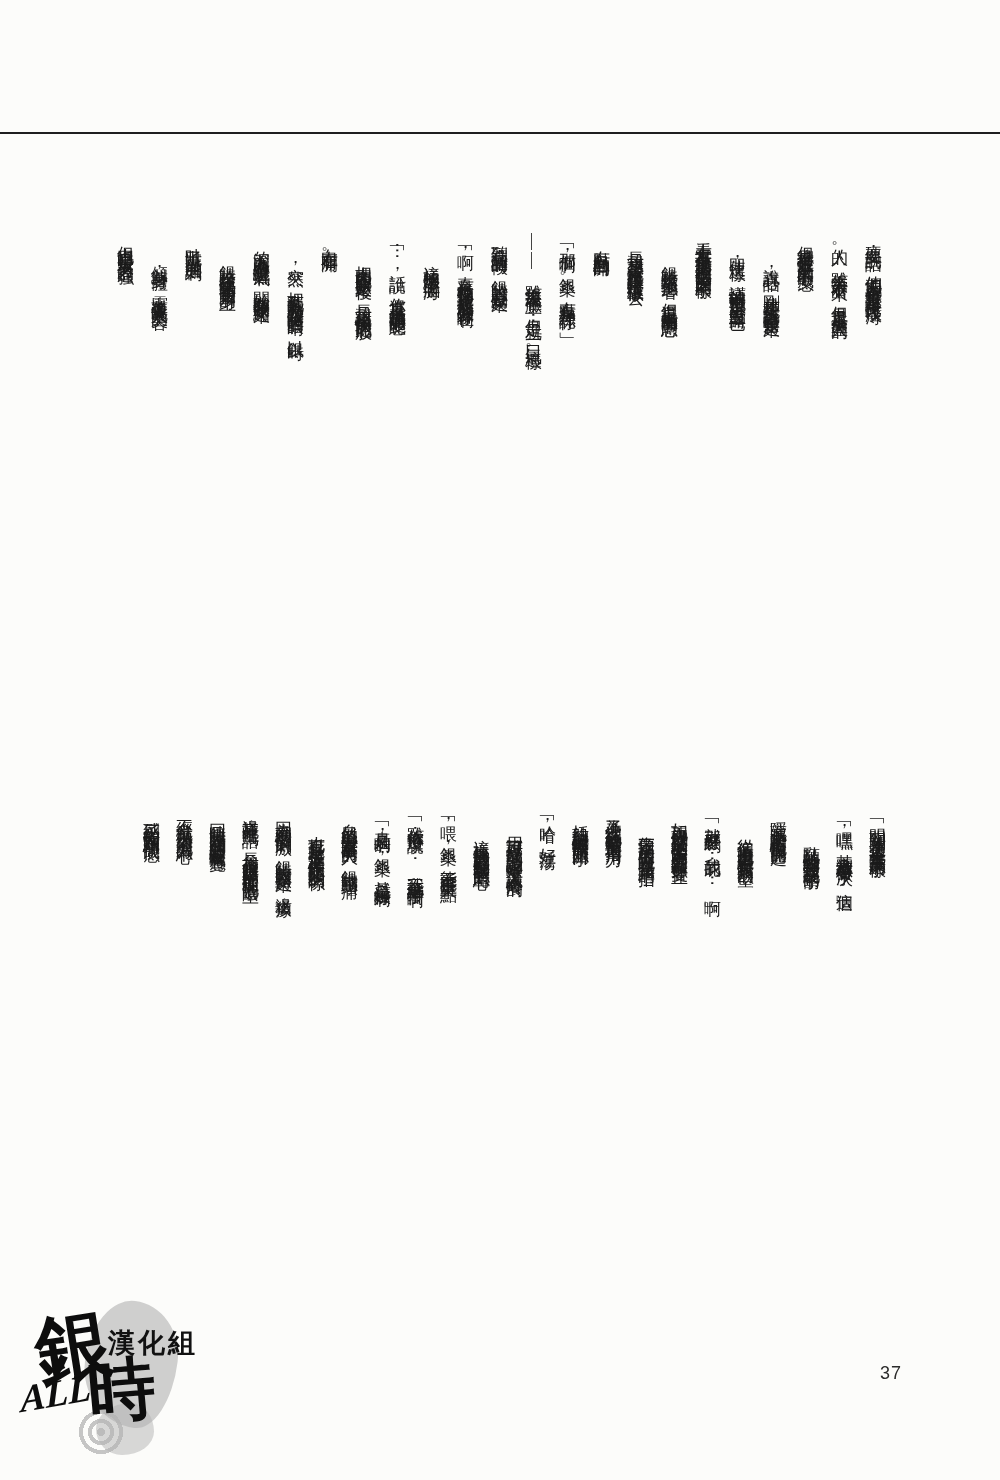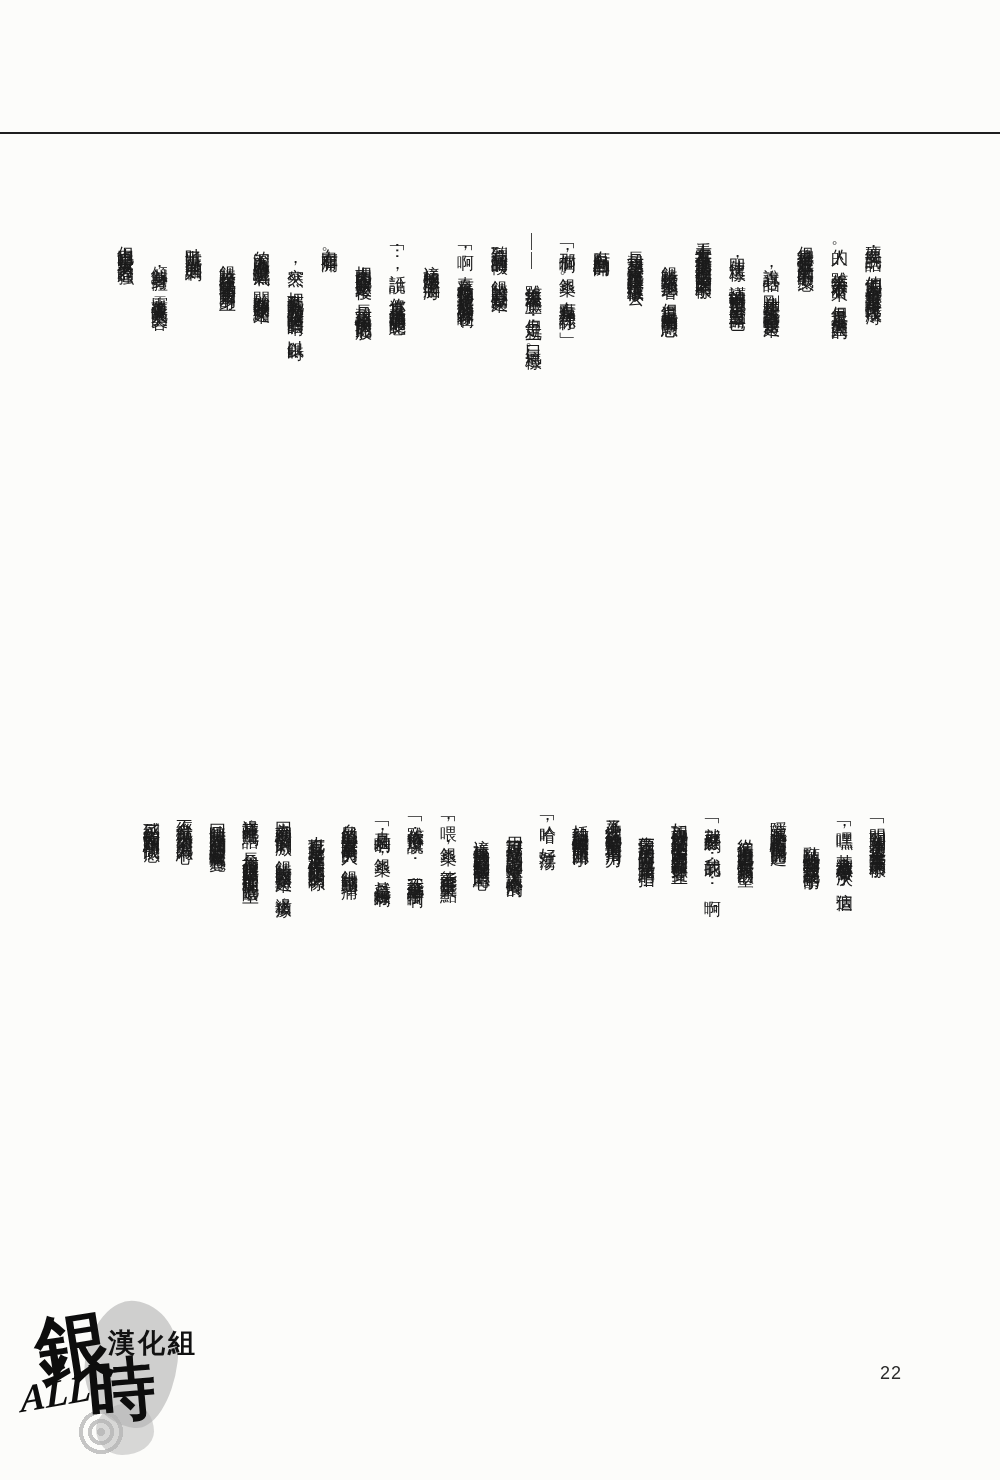--- a/index.html
+++ b/index.html
@@ -141,15 +141,15 @@
   <div class="logo">
     <div class="blob-main"></div>
     <div class="blob-tail"></div>
     <div class="blob-swirl"></div>
     <div class="logo-gin">銀</div>
     <div class="logo-toki">時</div>
     <div class="logo-sub">漢化組</div>
     <div class="logo-all">ALL</div>
   </div>
 
-  <div class="page-number">22</div>
+  <div class="page-number">37</div>
 
 </div>
 
 </body></html>

